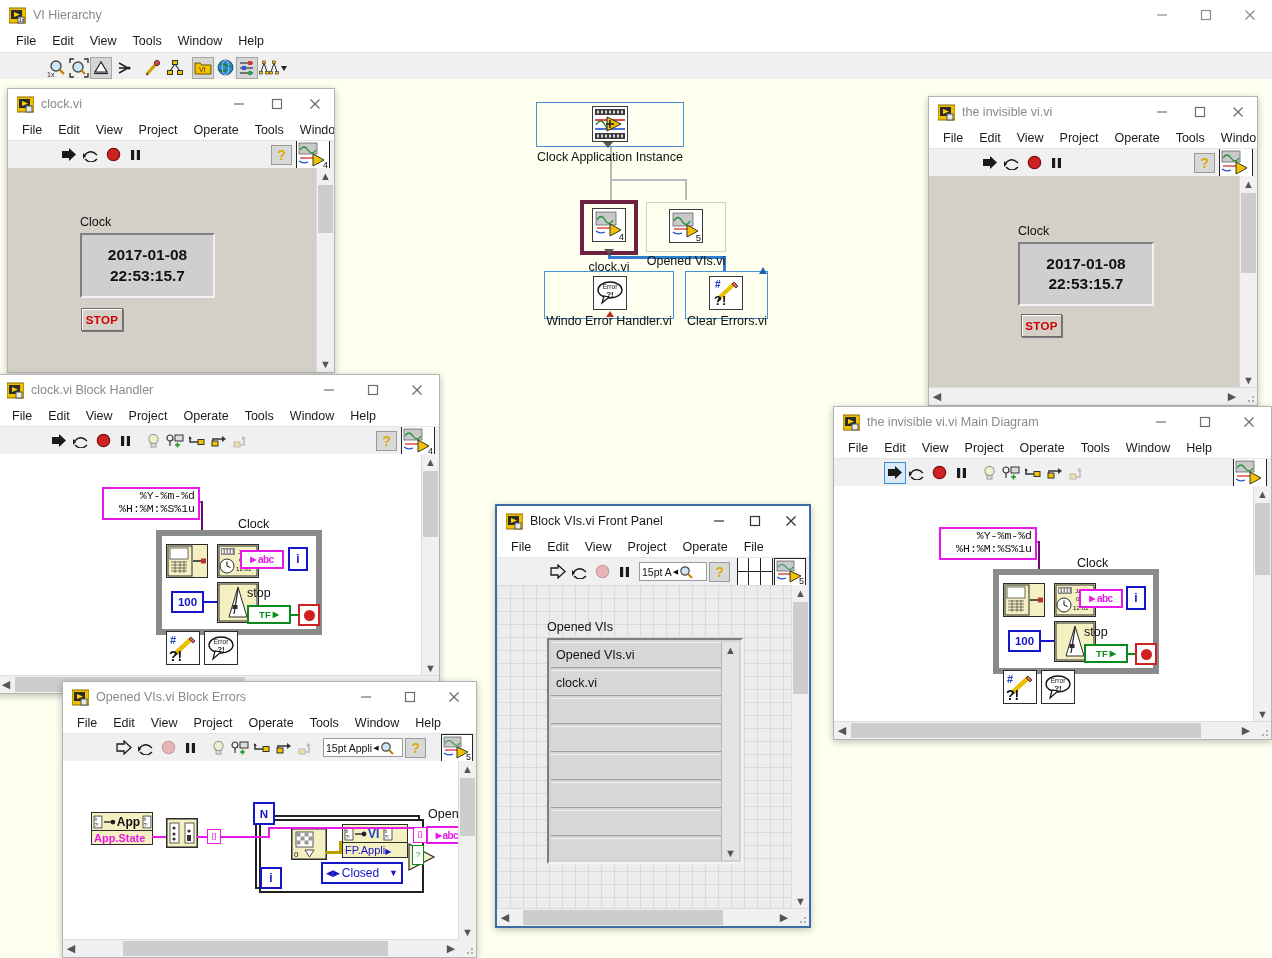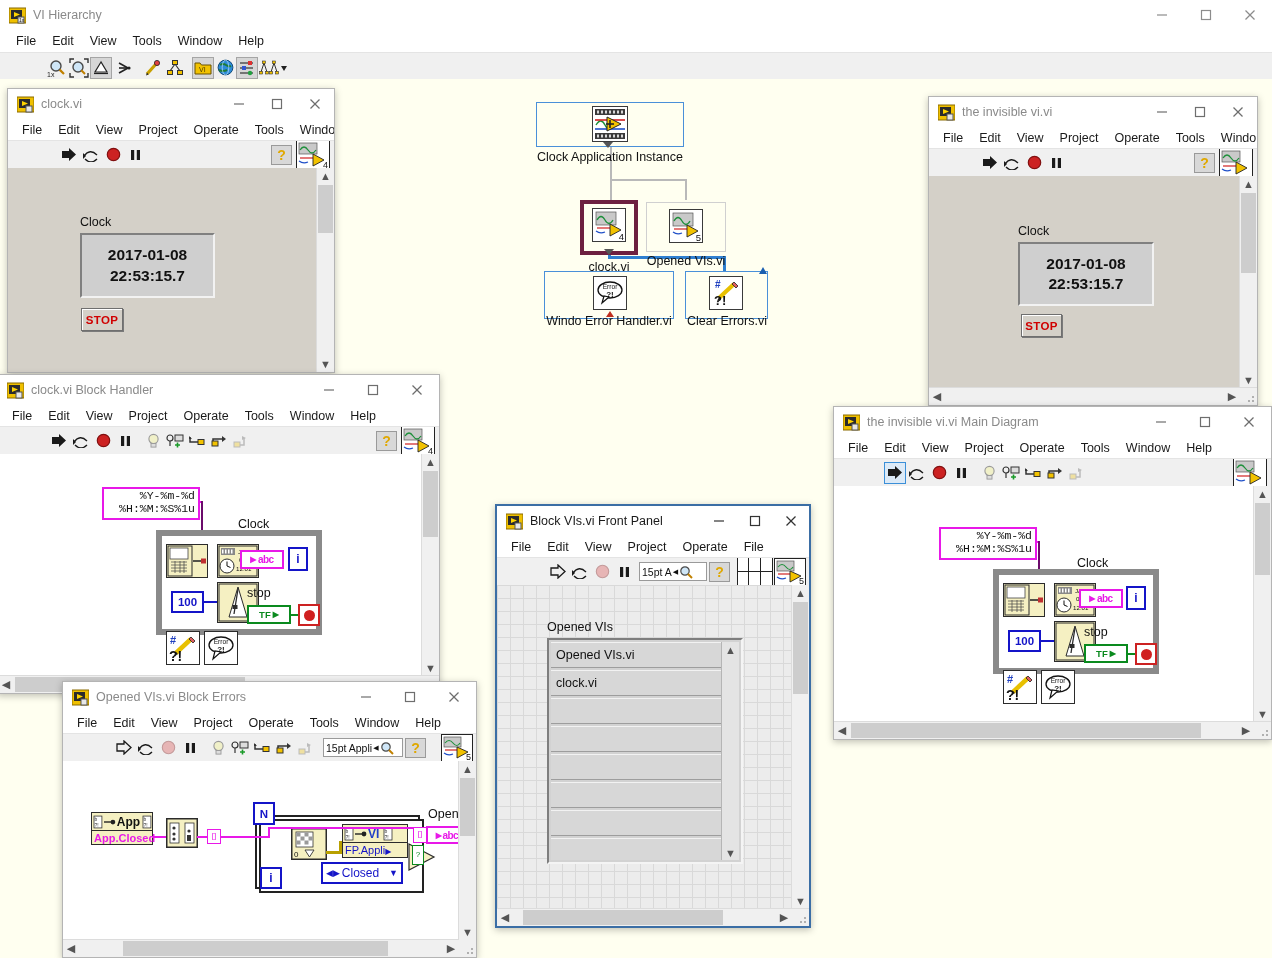--- a/index.html
+++ b/index.html
@@ -1311,21 +1311,21 @@
             <line x1="0" y1="5" x2="7" y2="5" stroke="#222" stroke-width="1.4"></line>
             <circle cx="9" cy="5" r="2.4" fill="#222"></circle>
           </svg>
         <span style="font-size:12px;color:#111;font-weight:bold;">App</span>
         <svg width="10" height="14" viewBox="0 0 10 14" style="margin-left:2px">
             <rect x="1" y="1" width="8" height="12" fill="#fff" stroke="#333" stroke-width=".8"></rect>
             <text x="1.5" y="6" font-size="5" fill="#333" font-family="Liberation Sans, sans-serif">b</text>
             <text x="1.5" y="12" font-size="5" fill="#333" font-family="Liberation Sans, sans-serif">?!</text>
           </svg>
       </div>
-      <div class="prop-row pink" style="border-top:1px solid #2b2b2b;font-weight:bold;">App.Closed</div>
+      <div class="prop-row pink" style="border-top:1px solid #2b2b2b;font-weight:bold;">App.State</div>
     </div>
     <div class="wire pink" style="left:89px;top:75px;width:14px;height:2px;"></div>
 
     <span class="fn" style="left:103px;top:57px;width:32px;height:30px;">
       <svg width="30" height="28" viewBox="0 0 30 28">
         <rect x="0" y="0" width="30" height="28" fill="#f5f0c2" stroke="#2b2b2b" stroke-width="1"></rect>
         <rect x="3" y="4" width="9" height="20" fill="#fff" stroke="#333" stroke-width=".8"></rect>
         <rect x="18" y="4" width="9" height="20" fill="#fff" stroke="#333" stroke-width=".8"></rect>
         <circle cx="7" cy="9" r="1.6" fill="#333"></circle>
           <circle cx="7" cy="15" r="1.6" fill="#333"></circle>

